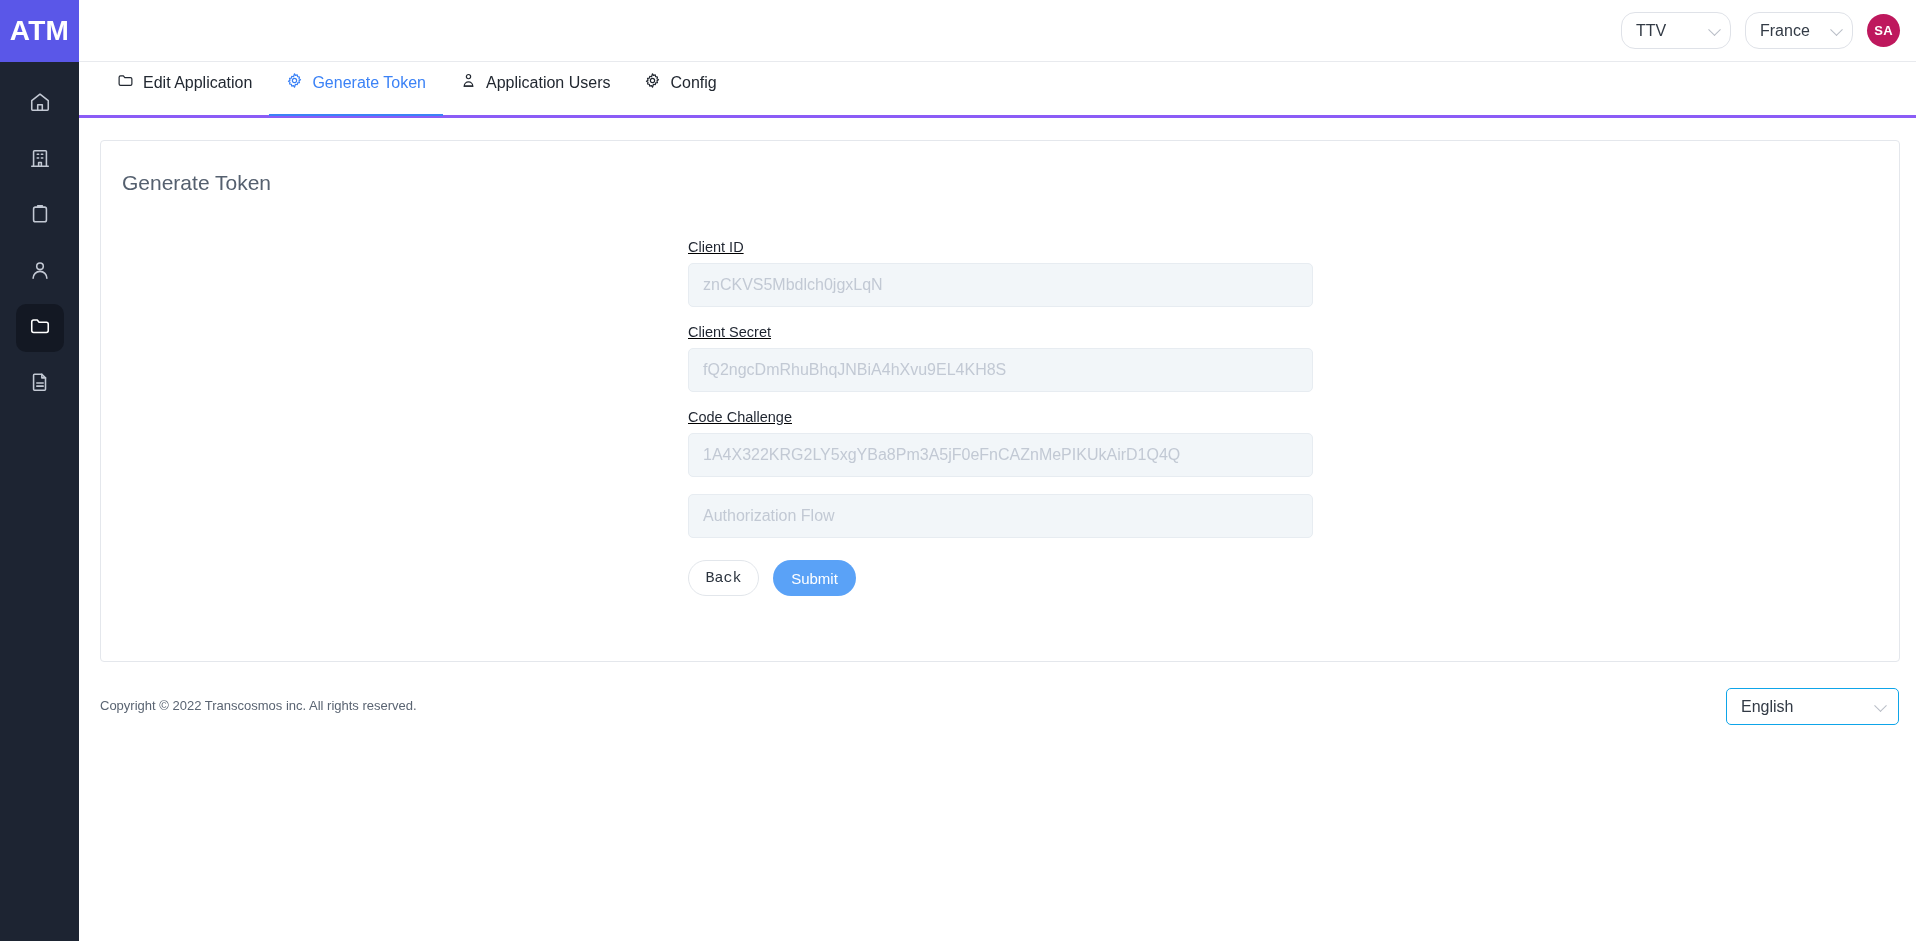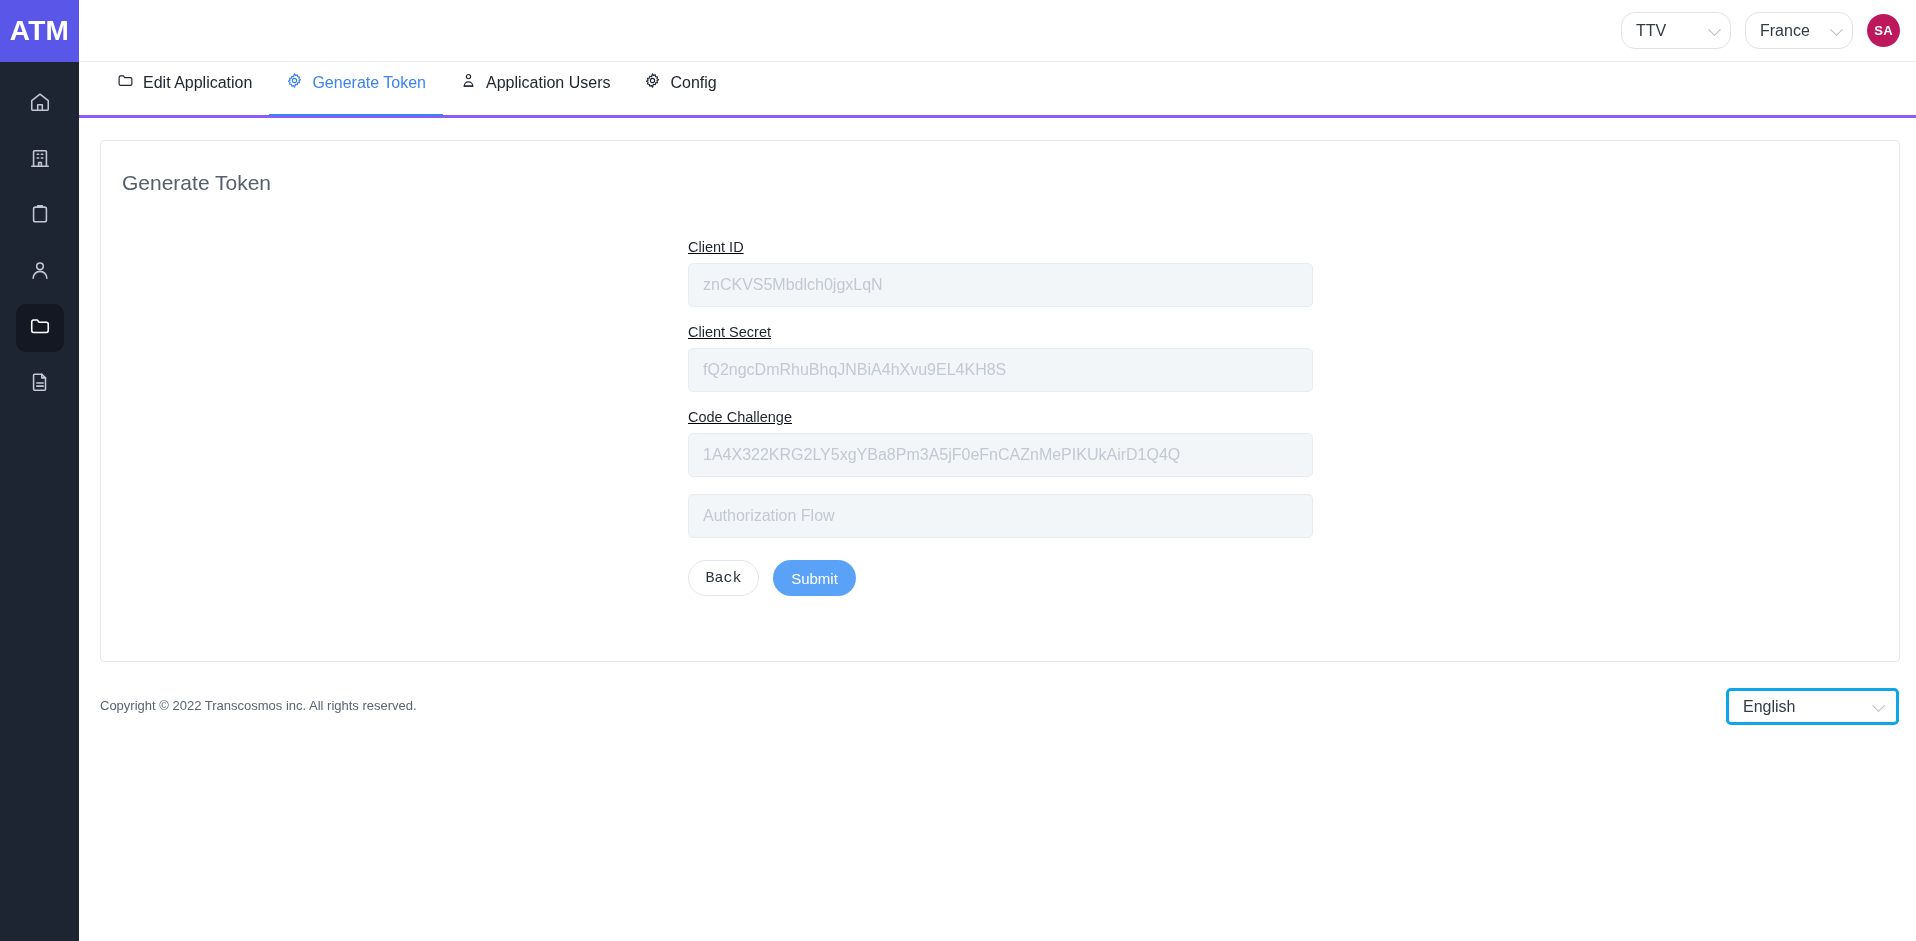--- a/index.html
+++ b/index.html
@@ -137,21 +137,21 @@
   .btn-submit { width: 83px; background: #5aa2f7; color: #ffffff; }
 
   
   .footer-copy {
     position: absolute; left: 100px; top: 698px;
     font-size: 13px; color: #5a6472;
   }
   .lang-select {
     position: absolute; left: 1726px; top: 688px;
     width: 173px; height: 37px;
-    border: 3px solid #0ea5e9; border-radius: 5px; background: #ffffff;
+    border: 1px solid #0ea5e9; border-radius: 5px; background: #ffffff;
     display: flex; align-items: center; padding: 0 14px;
     font-size: 16px; color: #323a45; cursor: pointer;
   }
   .lang-select .chev {
     position: absolute; right: 13px; top: 50%;
     width: 9px; height: 9px;
     border-right: 1.5px solid #b9bec7; border-bottom: 1.5px solid #b9bec7;
     transform: translateY(-65%) rotate(45deg);
   }
 </style>

